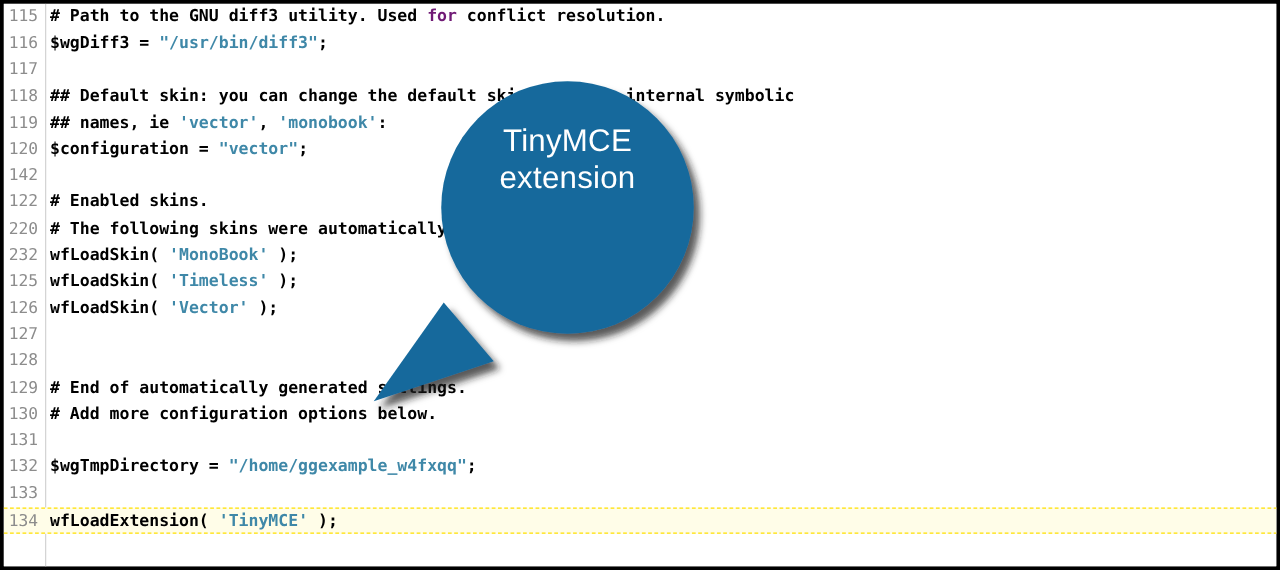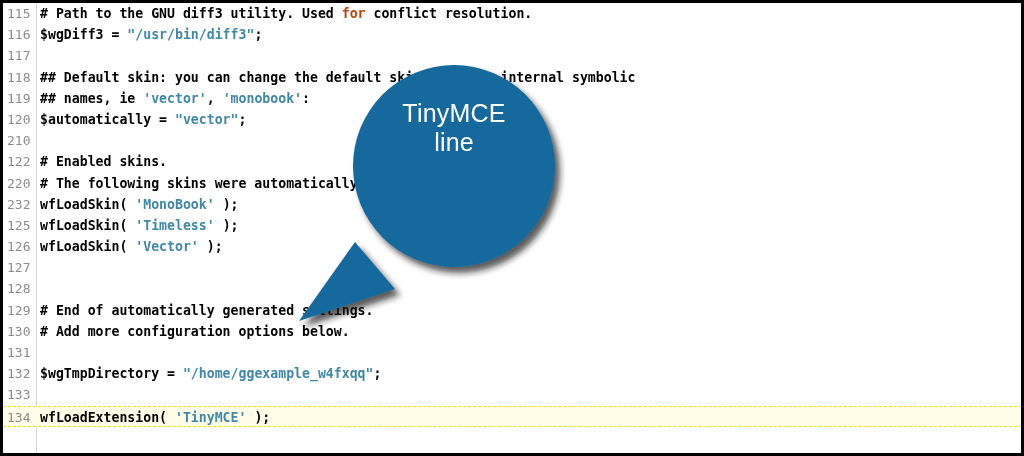--- a/index.html
+++ b/index.html
@@ -66,21 +66,21 @@
     font-weight: 600;
   }
   .code-row.highlight {
     background: #fffde8;
     border-top: 1px dashed #ffe000;
     border-bottom: 1px dashed #ffe000;
     height: 21.2px;
     box-sizing: border-box;
   }
   .tok-str { color: #3f88a8; }
-  .tok-kw  { color: #c2410c; }
+  .tok-kw  { color: #701a75; }
   .tok-cm  { color: #000000; }
 
   
   .callout {
     position: absolute;
     left: 0;
     top: 0;
     width: 1024px;
     height: 456px;
     pointer-events: none;
@@ -106,22 +106,22 @@
 <div class="screen">
 
   <div class="code-area">
     <div class="gutter-rule"></div>
     <div class="code-lines" id="code-lines">
         <div class="code-row"><span class="lnum">115</span><span class="ltext"><span class="tok-cm"># Path to the GNU diff3 utility. Used </span><span class="tok-kw">for</span><span class="tok-cm"> conflict resolution.</span></span></div>
         <div class="code-row"><span class="lnum">116</span><span class="ltext"><span>$wgDiff3 = </span><span class="tok-str">"/usr/bin/diff3"</span><span>;</span></span></div>
         <div class="code-row"><span class="lnum">117</span><span class="ltext"></span></div>
         <div class="code-row"><span class="lnum">118</span><span class="ltext"><span class="tok-cm">## Default skin: you can change the default skin. Use the internal symbolic</span></span></div>
         <div class="code-row"><span class="lnum">119</span><span class="ltext"><span class="tok-cm">## names, ie </span><span class="tok-str">'vector'</span><span class="tok-cm">, </span><span class="tok-str">'monobook'</span><span class="tok-cm">:</span></span></div>
-        <div class="code-row"><span class="lnum">120</span><span class="ltext"><span>$automatically = </span><span class="tok-str">"vector"</span><span>;</span></span></div>
-        <div class="code-row"><span class="lnum">210</span><span class="ltext"></span></div>
+        <div class="code-row"><span class="lnum">120</span><span class="ltext"><span>$configuration = </span><span class="tok-str">"vector"</span><span>;</span></span></div>
+        <div class="code-row"><span class="lnum">142</span><span class="ltext"></span></div>
         <div class="code-row"><span class="lnum">122</span><span class="ltext"><span class="tok-cm"># Enabled skins.</span></span></div>
         <div class="code-row"><span class="lnum">220</span><span class="ltext"><span class="tok-cm"># The following skins were automatically enabled:</span></span></div>
         <div class="code-row"><span class="lnum">232</span><span class="ltext"><span>wfLoadSkin( </span><span class="tok-str">'MonoBook'</span><span> );</span></span></div>
         <div class="code-row"><span class="lnum">125</span><span class="ltext"><span>wfLoadSkin( </span><span class="tok-str">'Timeless'</span><span> );</span></span></div>
         <div class="code-row"><span class="lnum">126</span><span class="ltext"><span>wfLoadSkin( </span><span class="tok-str">'Vector'</span><span> );</span></span></div>
         <div class="code-row"><span class="lnum">127</span><span class="ltext"></span></div>
         <div class="code-row"><span class="lnum">128</span><span class="ltext"></span></div>
         <div class="code-row"><span class="lnum">129</span><span class="ltext"><span class="tok-cm"># End of automatically generated settings.</span></span></div>
         <div class="code-row"><span class="lnum">130</span><span class="ltext"><span class="tok-cm"># Add more configuration options below.</span></span></div>
         <div class="code-row"><span class="lnum">131</span><span class="ltext"></span></div>
@@ -138,17 +138,17 @@
           <feDropShadow dx="5" dy="6" stdDeviation="3" flood-color="#1a1a1a" flood-opacity="0.72"></feDropShadow>
         </filter>
       </defs>
       <g filter="url(#calloutShadow)">
         <path d="M 352,239 L 296,318 L 392,286 Z" fill="#15699c"></path>
         <circle cx="451" cy="163" r="101" fill="#15699c"></circle>
       </g>
     </svg>
     <div class="callout-text">
       <div>TinyMCE</div>
-      <div>line</div>
+      <div>extension</div>
     </div>
   </div>
 
 </div>
 
 </body></html>

